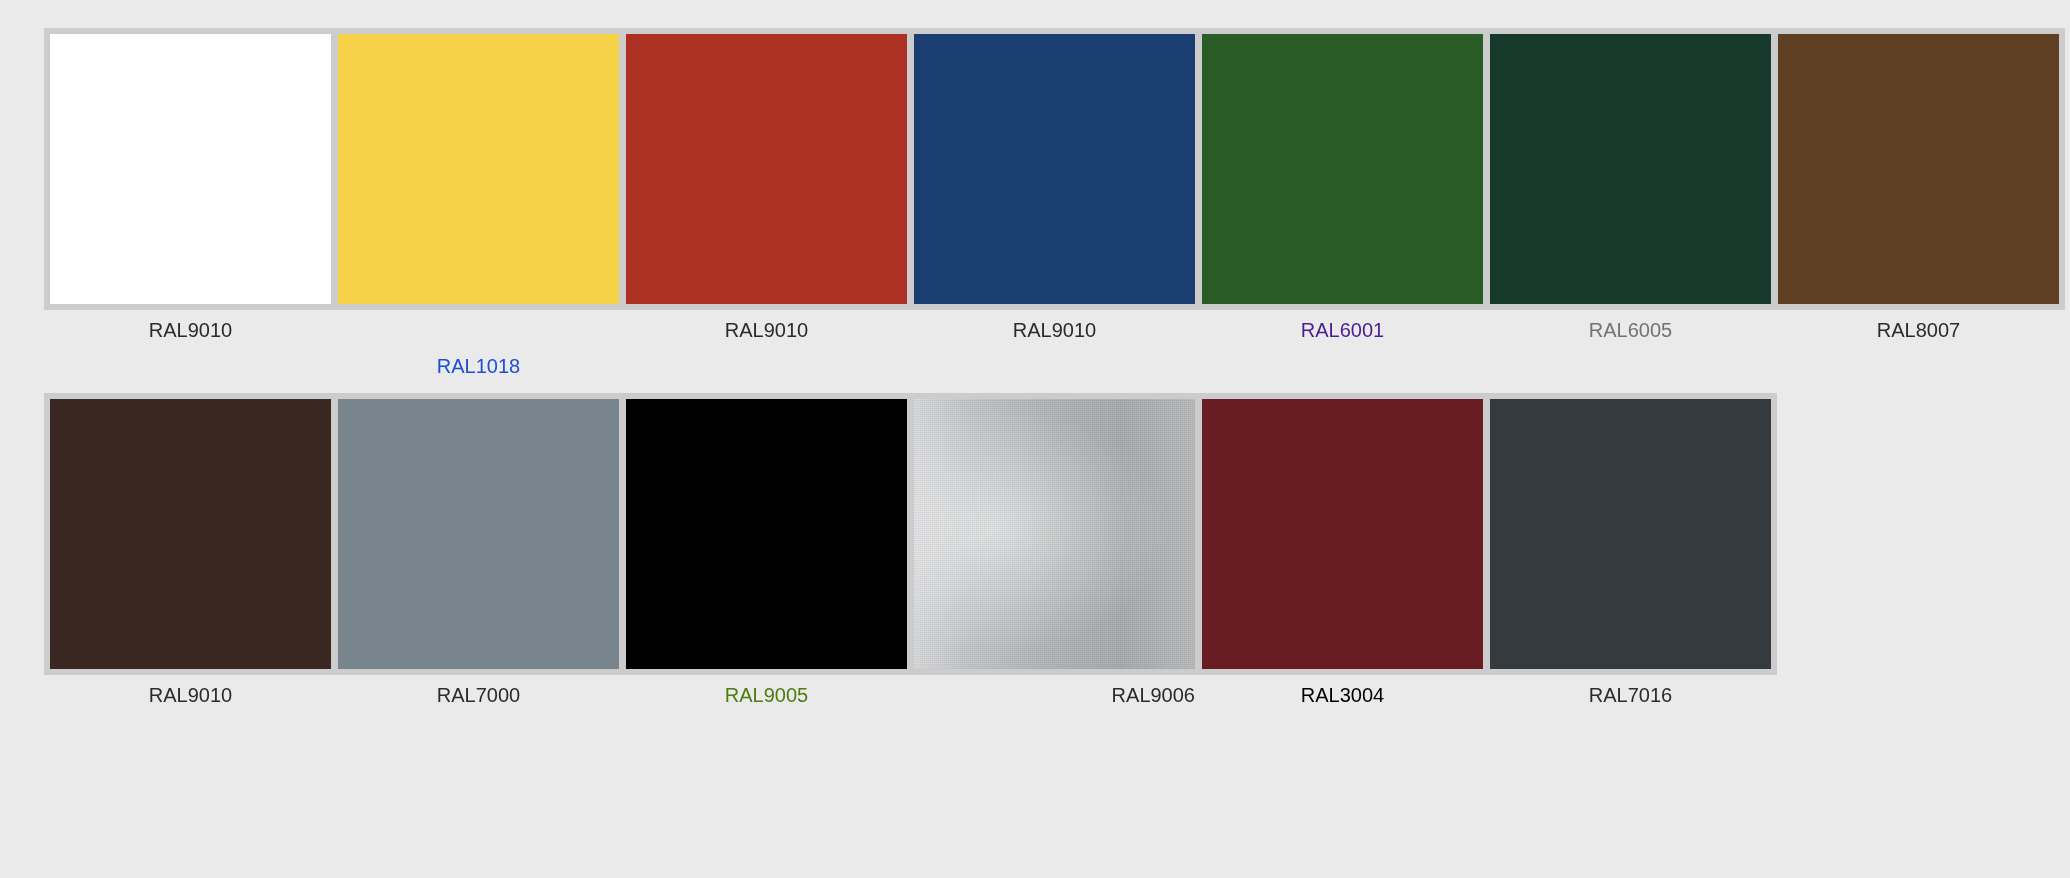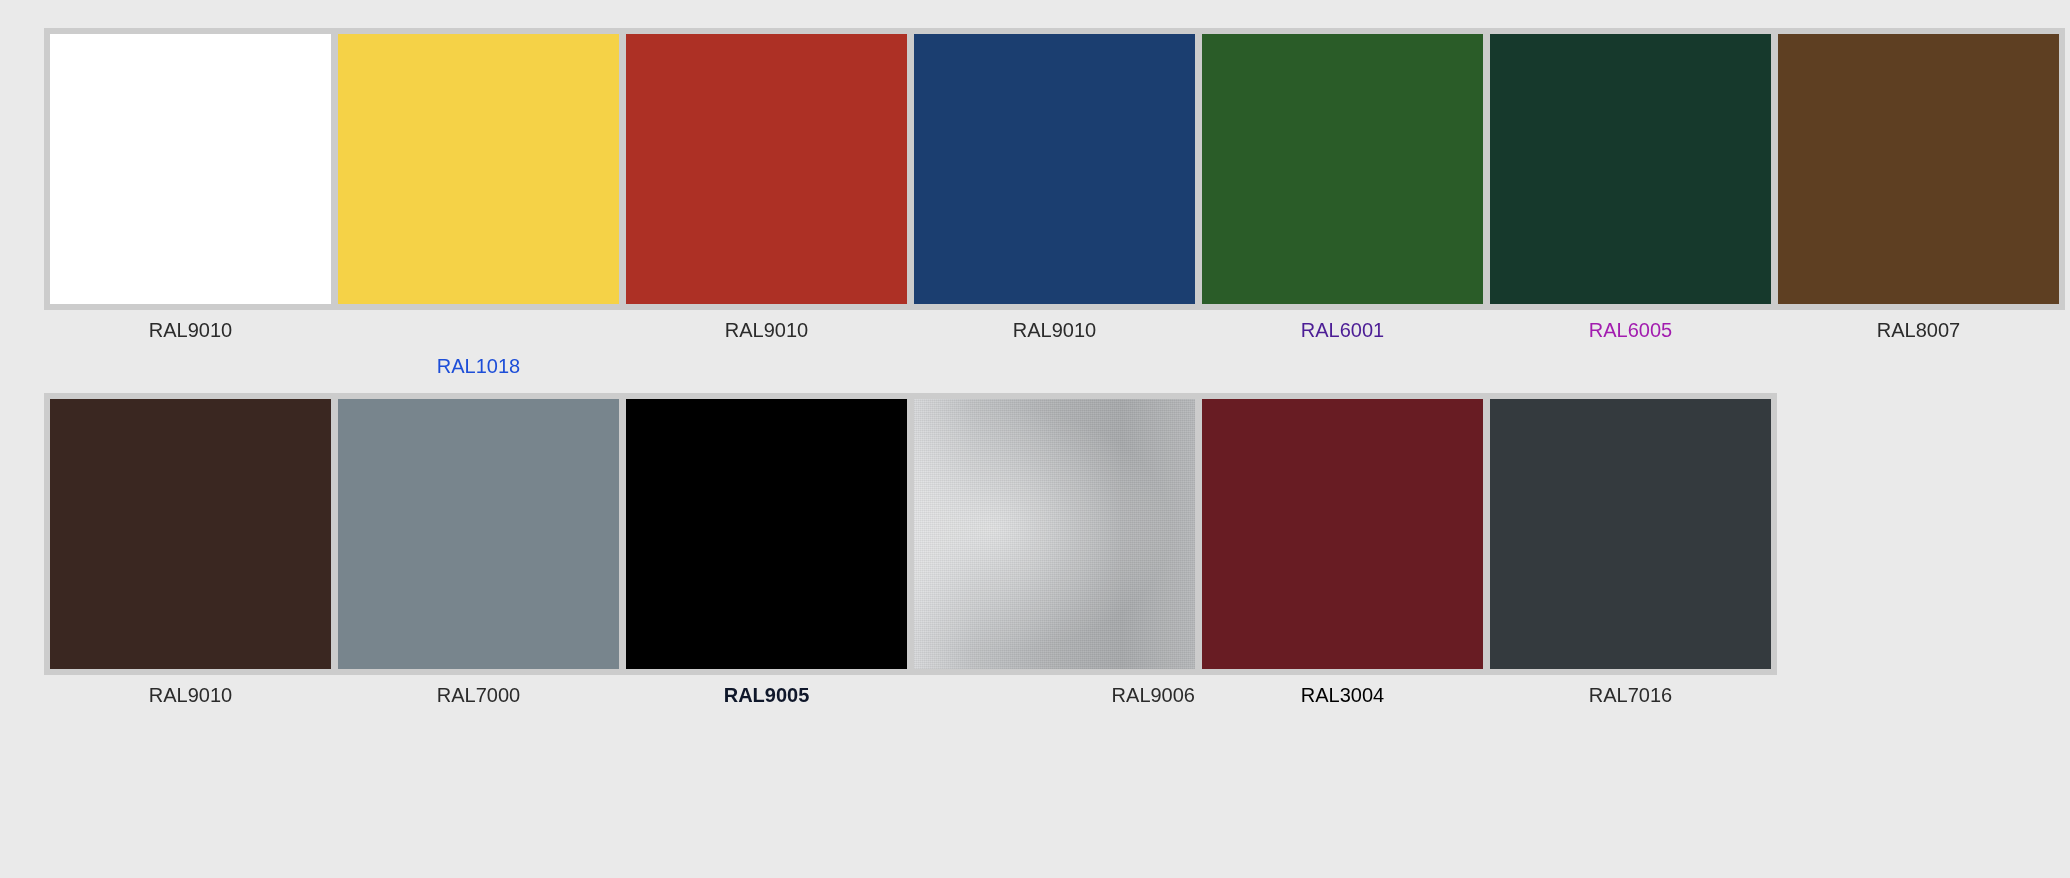--- a/index.html
+++ b/index.html
@@ -116,38 +116,38 @@
         <span class="swatch" title="RAL6001" style="background: rgb(42, 92, 40);"></span>
         <span class="swatch" title="RAL6005" style="background: rgb(22, 57, 44);"></span>
         <span class="swatch" title="RAL8007" style="background: rgb(94, 63, 34);"></span>
       </div>
       <div class="label-strip">
         <span class="swatch-label" style="color: rgb(43, 43, 43);">RAL9010</span>
         <span class="swatch-label" style="color: #1d4ed8; margin-top: 36px;">RAL1018</span>
         <span class="swatch-label" style="color: rgb(43, 43, 43);">RAL9010</span>
         <span class="swatch-label" style="color: rgb(43, 43, 43);">RAL9010</span>
         <span class="swatch-label" style="color: #4c1d95;">RAL6001</span>
-        <span class="swatch-label" style="color: #a21caf;">RAL6005</span>
+        <span class="swatch-label" style="color: #737373;">RAL6005</span>
         <span class="swatch-label" style="color: rgb(43, 43, 43);">RAL8007</span>
       </div>
     </div>
 
     <div class="palette-row">
       <div class="swatch-strip" style="background: rgb(204, 204, 204);">
         <span class="swatch" title="RAL9010" style="background: rgb(58, 39, 33);"></span>
         <span class="swatch" title="RAL7000" style="background: rgb(120, 133, 141);"></span>
         <span class="swatch" title="RAL9005" style="background: rgb(0, 0, 0);"></span>
         <span class="swatch metal" title="RAL9006"></span>
         <span class="swatch" title="RAL3004" style="background: rgb(104, 28, 35);"></span>
         <span class="swatch" title="RAL7016" style="background: rgb(52, 58, 62);"></span>
       </div>
       <div class="label-strip">
         <span class="swatch-label" style="color: rgb(43, 43, 43);">RAL9010</span>
         <span class="swatch-label" style="color: rgb(43, 43, 43);">RAL7000</span>
-        <span class="swatch-label" style="color: #0f172a; font-weight: bold;">RAL9005</span>
+        <span class="swatch-label" style="color: #4d7c0f;">RAL9005</span>
         <span class="swatch-label" style="color: rgb(43, 43, 43); text-align: right;">RAL9006</span>
         <span class="swatch-label" style="color: #000000;">RAL3004</span>
         <span class="swatch-label" style="color: rgb(43, 43, 43);">RAL7016</span>
       </div>
     </div>
 
   </div>
 </div>
 
 </body></html>

